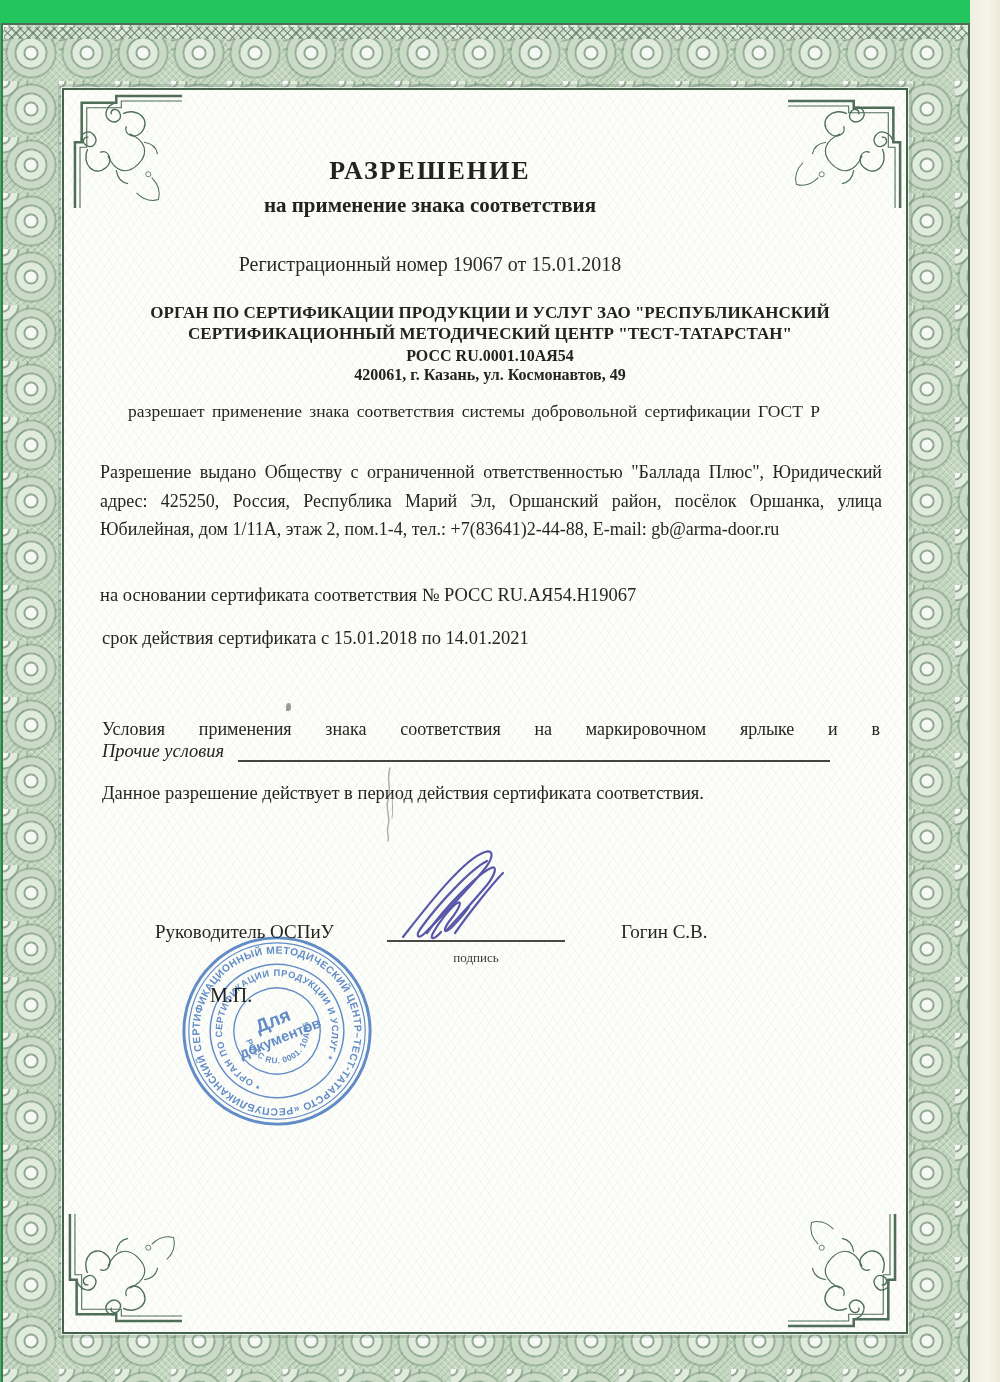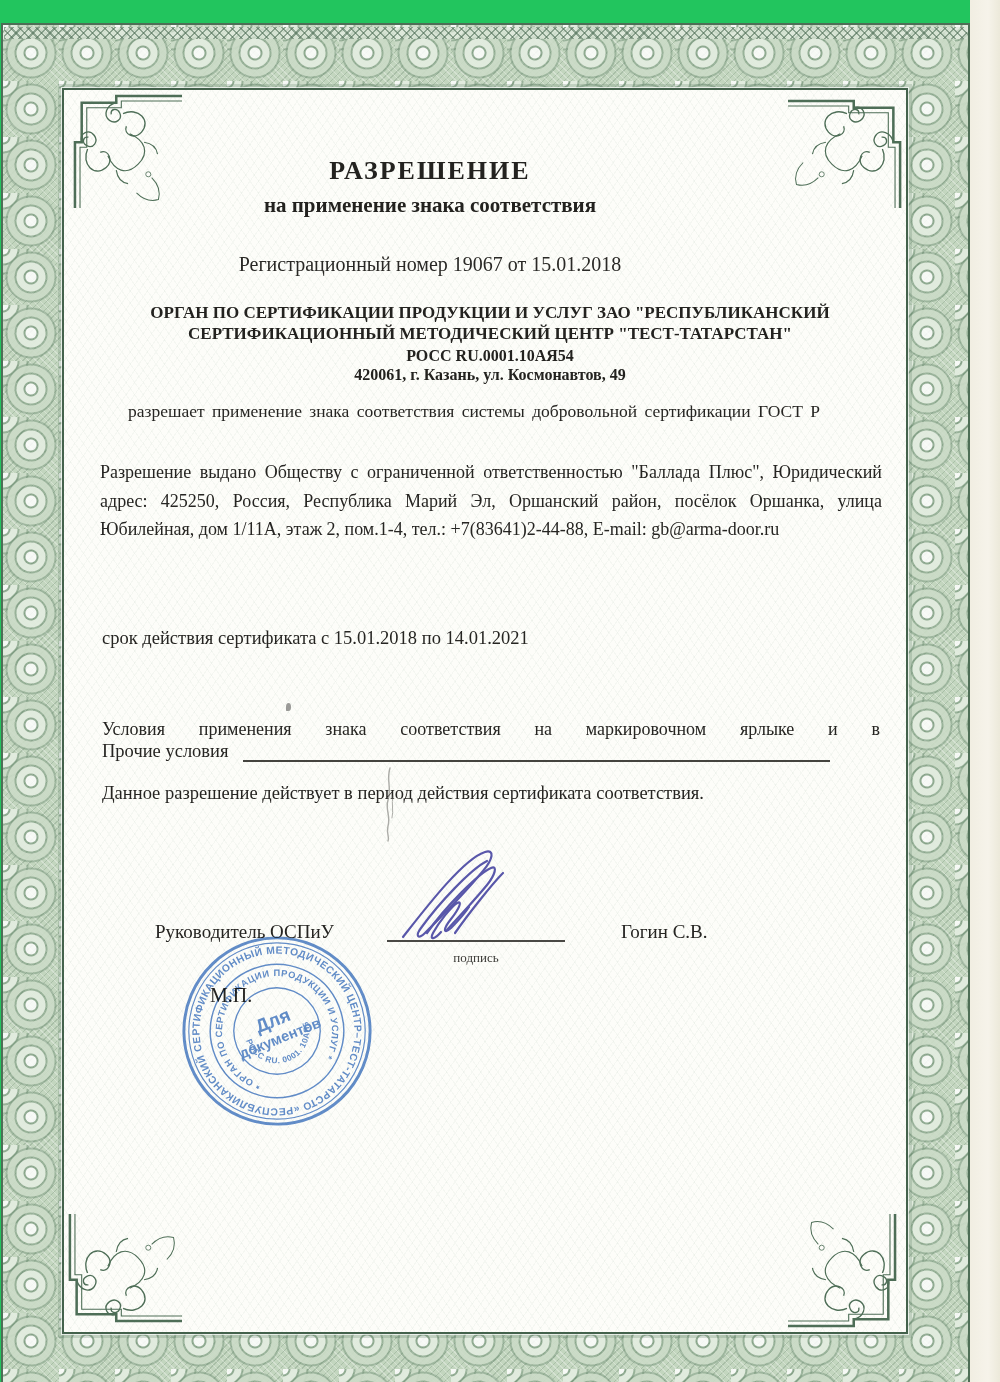--- a/index.html
+++ b/index.html
@@ -58,21 +58,21 @@
   .org-l1,.org-l2{font-size:17px; line-height:21px;}
   .org-l3,.org-l4{font-size:16px; line-height:19px;}
   .org-l3{margin-top:2px;}
   .permit-line{left:112px; top:401px; font-size:17.5px; word-spacing:3px;margin-left:16px;}
   .issued{left:100px; top:458px; width:782px; font-size:18px; line-height:28.5px; text-align:justify;}
   .basis{left:100px; top:585px; font-size:18.5px;}
   .validity{left:102px; top:628px; font-size:18.5px;}
   .conditions{left:102px; top:667px; width:778px; font-size:18px; line-height:28px;margin-top:48px;}
   .conditions .l1{text-align:justify; text-align-last:justify;}
   .other{left:102px; top:740px; width:728px; display:flex; align-items:flex-end; font-size:18.5px;}
-  .other .label{white-space:nowrap; padding-right:14px;}
+  .other .label{white-space:nowrap; padding-right:14px;font-style:italic;}
   .other .line{flex:1; border-bottom:2px solid #45443f; height:20px;}
   .note{left:102px; top:783px; font-size:18.5px;}
   .sig-role{left:155px; top:921px; font-size:19px;}
   .sig-line{left:387px; top:940px; width:178px; border-top:2px solid #4a4945; height:0;}
   .sig-caption{left:387px; top:950px; width:178px; text-align:center; font-size:13px; color:#3c3b37;}
   .sig-name{left:621px; top:921px; font-size:19px;}
   .mp{left:210px; top:984px; font-size:20px;}
   .signature-svg{left:396px; top:845px; width:134px; height:100px; z-index:5;}
   .signature-svg svg{display:block;width:100%;height:100%;}
   
@@ -151,20 +151,21 @@
     <div class="org-l1">ОРГАН ПО СЕРТИФИКАЦИИ ПРОДУКЦИИ И УСЛУГ ЗАО "РЕСПУБЛИКАНСКИЙ</div>
     <div class="org-l2">СЕРТИФИКАЦИОННЫЙ МЕТОДИЧЕСКИЙ ЦЕНТР "ТЕСТ-ТАТАРСТАН"</div>
     <div class="org-l3">РОСС RU.0001.10АЯ54</div>
     <div class="org-l4">420061, г. Казань, ул. Космонавтов, 49</div>
   </div>
 
   <div class="abs permit-line">разрешает применение знака соответствия системы добровольной сертификации ГОСТ Р</div>
 
   <div class="abs issued">Разрешение выдано Обществу с ограниченной ответственностью "Баллада Плюс", Юридический адрес: 425250, Россия, Республика Марий Эл, Оршанский район, посёлок Оршанка, улица Юбилейная, дом 1/11А, этаж 2, пом.1-4, тел.: +7(83641)2-44-88, E-mail: gb@arma-door.ru</div>
 
+  <div class="abs basis">на основании сертификата соответствия № РОСС RU.АЯ54.Н19067</div>
 
   <div class="abs validity">срок действия сертификата с 15.01.2018 по 14.01.2021</div>
 
   <div class="abs conditions">
     <div class="l1">Условия применения знака соответствия на маркировочном ярлыке и в</div>
   </div>
 
   <div class="abs other">
     <span class="label">Прочие условия</span>
     <span class="line"></span>

